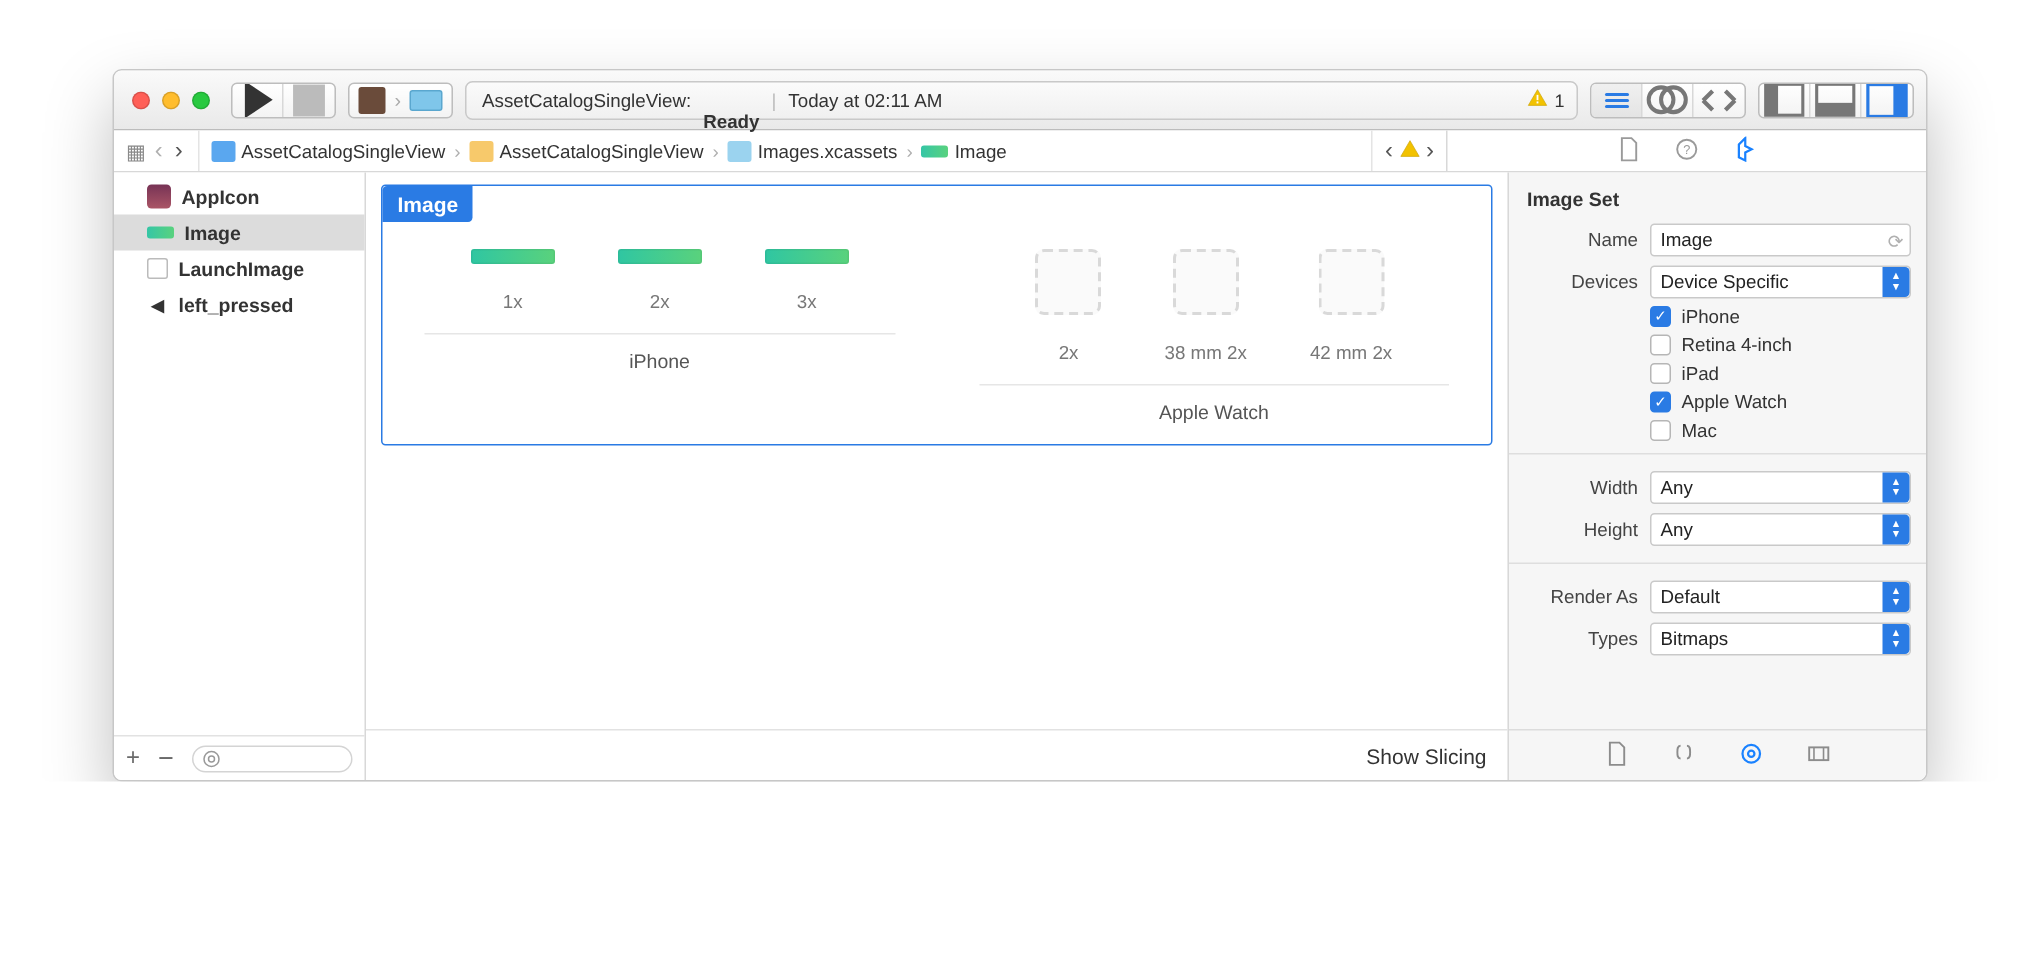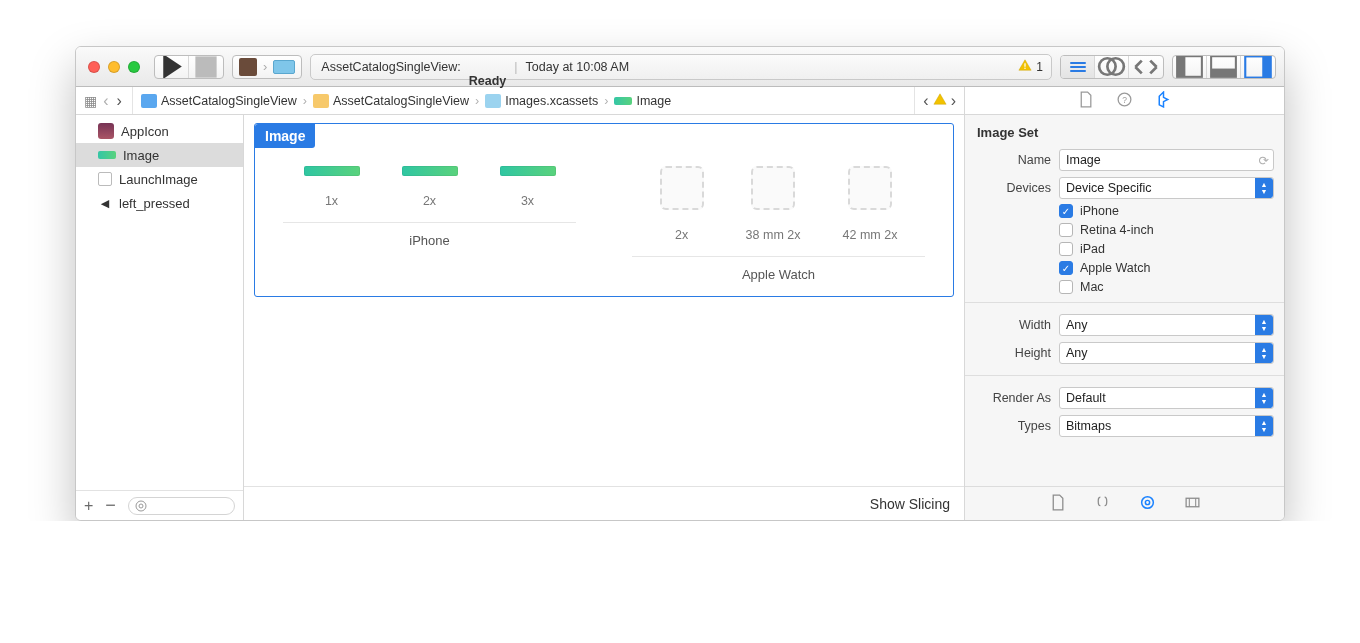--- a/index.html
+++ b/index.html
@@ -61,21 +61,21 @@
   .nav-right { display:flex; align-items:center; gap:4px; padding:0 8px; border-left:1px solid #e4e4e4; height:100%; color:#666;}
   .nav-right .chev{ font-size:16px; color:#555;}
   .inspector-tabs { width:320px; border-left:1px solid #d8d8d8; height:100%; display:flex; align-items:center; justify-content:center; gap:22px;}
   .inspector-tabs .itab { color:#9a9a9a; }
   .inspector-tabs .itab.active { color:#1a82ff; }
   .inspector-tabs svg{width:17px;height:17px;}
 
   
   .body { display:flex; height:405px; }
   .col-left { width:168px; border-right:1px solid #d8d8d8; display:flex; flex-direction:column; background:#fff;}
-  .assetlist { flex:1; padding-top:4px;}
+  .assetlist { flex:1; padding-top:4px;font-weight:bold;}
   .asset-item { height:24px; display:flex; align-items:center; gap:7px; padding:0 10px 0 22px; font-size:13px;}
   .asset-item.selected { background:#dcdcdc; }
   .asset-item .ic-app { width:16px;height:16px;background:#5b7; border-radius:3px; background:linear-gradient(#735,#a56);}
   .asset-item .ic-img { width:18px;height:8px;background:linear-gradient(90deg,#35c6a6,#59d27e); border-radius:2px;}
   .asset-item .ic-empty { width:14px;height:14px;border:1px solid #bbb; border-radius:2px; background:#fff;}
   .asset-item .ic-chev { width:14px;height:14px; display:flex;align-items:center;justify-content:center; color:#333; font-size:11px;}
   .left-footer { height:30px; border-top:1px solid #e2e2e2; display:flex; align-items:center; gap:12px; padding:0 8px; color:#6a6a6a;}
   .left-footer .filter { flex:1; height:18px; border:1px solid #d4d4d4; border-radius:9px; display:flex; align-items:center; padding:0 6px; color:#999;}
   .left-footer .filter svg{width:12px;height:12px;}
 
@@ -92,21 +92,21 @@
   .device-col { flex:0 0 50%; text-align:center; }
   .slot-row { display:flex; justify-content:center; gap:42px; padding:12px 6px 8px 6px;}
   .slot { display:flex; flex-direction:column; align-items:center; gap:18px; }
   .filled { width:56px; height:10px; border-radius:2px; background:linear-gradient(90deg,#2fc6a2,#5ad27c); box-shadow:0 0 0 1px rgba(0,0,0,0.05) inset;}
   .empty  { width:44px; height:44px; border:2px dashed #d9d9d9; border-radius:6px; background:#fafafa;}
   .slot .lbl { font-size:12.5px; color:#777;}
   .divider { border-top:1px solid #e6e6e6; margin:6px 28px 8px 28px;}
   .devname { font-size:13px; color:#555; padding-top:2px;}
   .center-footer { height:34px; border-top:1px solid #e2e2e2; display:flex; align-items:center; justify-content:flex-end; padding:0 14px; font-size:14px; color:#333;}
 
-  .col-right { width:320px; border-left:1px solid #d8d8d8; background:#f6f6f6; display:flex; flex-direction:column;}
+  .col-right { width:279px; border-left:1px solid #d8d8d8; background:#f6f6f6; display:flex; flex-direction:column;}
   .insp-body { flex:1; padding:6px 10px 10px 10px; overflow:auto;}
   .sect-title { font-size:13px; font-weight:600; color:#333; padding:4px 2px 6px 2px;}
   .form-row { display:flex; align-items:center; gap:8px; padding:3px 0;}
   .form-row .flabel { width:76px; text-align:right; font-size:12.5px; color:#444;}
   .form-row .fctrl { flex:1; }
   .txtinput {
     width:100%; height:22px; background:#fff; border:1px solid #c9c9c9; border-radius:3px;
     display:flex; align-items:center; padding:0 6px; color:#222; font-size:12.5px;
     position:relative;
   }
@@ -166,21 +166,21 @@
     <div class="scheme">
       <div class="thumb"></div>
       <span style="color:#aaa;">›</span>
       <div class="dev"></div>
     </div>
 
     <div class="status-pill">
       <span>AssetCatalogSingleView:</span>
       <strong style="font-weight:600;margin-top:29px;">Ready</strong>
       <span class="sep">|</span>
-      <span>Today at 10:08 AM</span>
+      <span>Today at 02:11 AM</span>
       <span class="status-warn">
         <span class="warn-tri">
           <svg width="14" height="14" viewBox="0 0 16 16">
               <polygon points="8,2 15,14 1,14" fill="#f2c200" stroke="#caa000" stroke-width="0.5"></polygon>
               <rect x="7.3" y="6" width="1.4" height="4" fill="#fff"></rect>
               <rect x="7.3" y="11" width="1.4" height="1.5" fill="#fff"></rect>
             </svg>
         </span>
         <span>1</span>
       </span>

